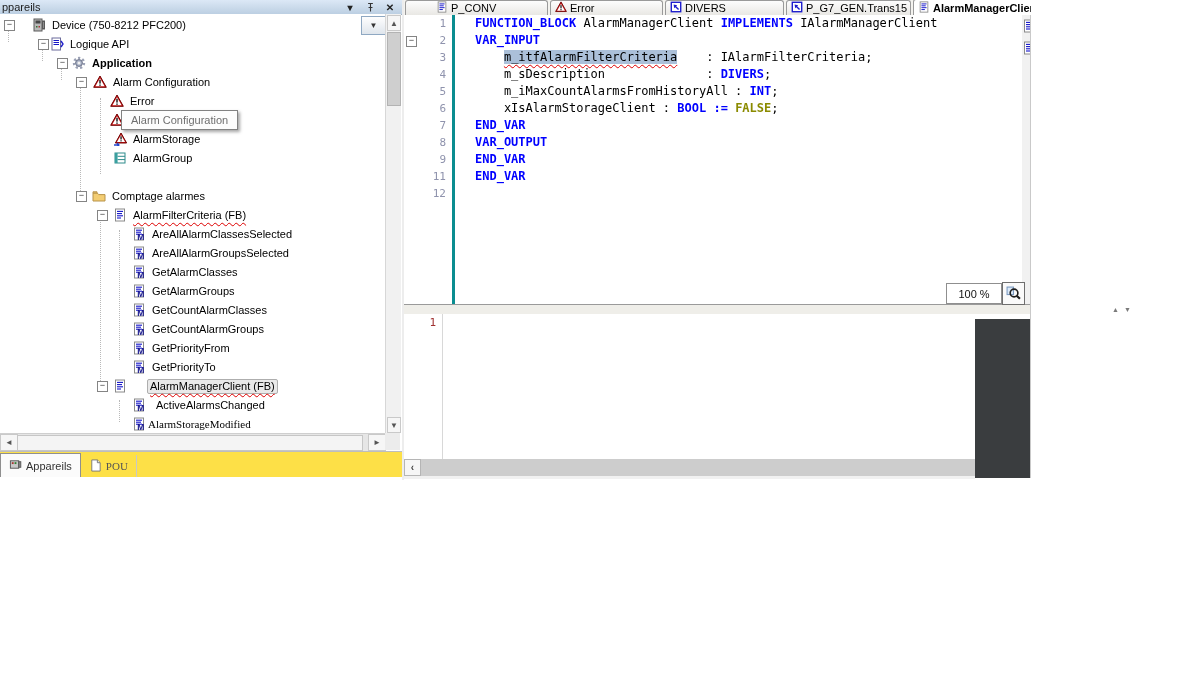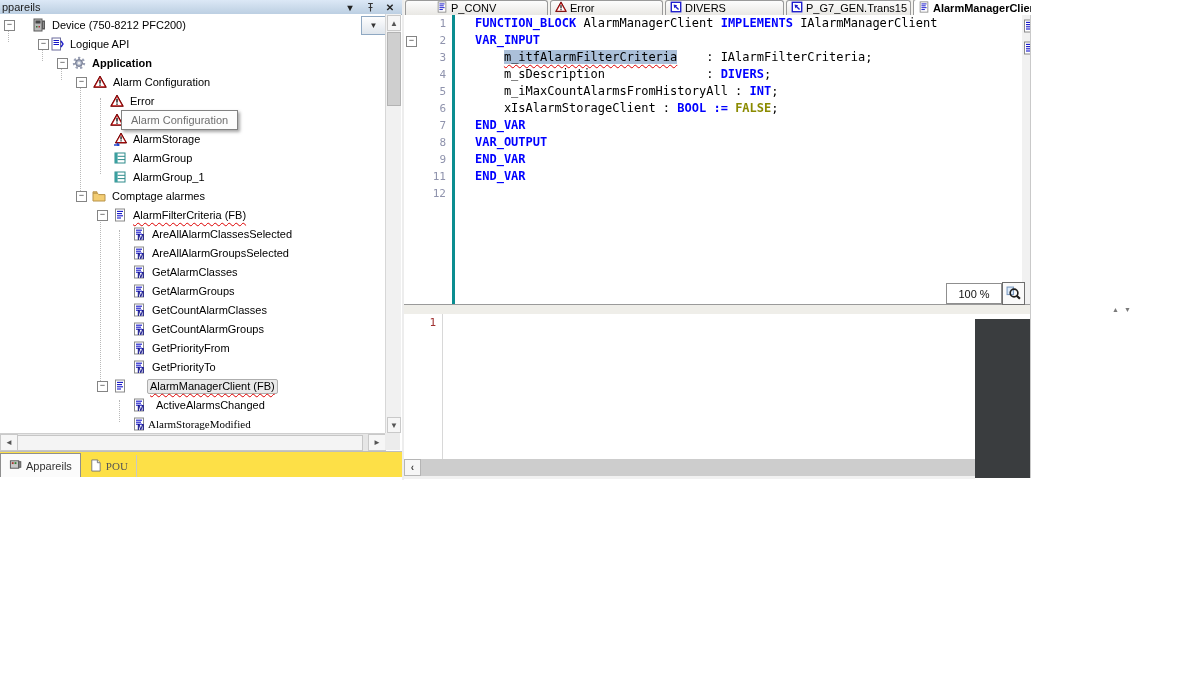--- a/index.html
+++ b/index.html
@@ -190,29 +190,20 @@
         <span class="tlabel" style="left: 131px;">AlarmStorage</span>
       </div>
       <div class="trow" style="top: 135px;">
         <span class="ticon" style="left: 113px;"><svg width="14" height="14" viewBox="0 0 14 14" xmlns="http://www.w3.org/2000/svg">
             <rect x="2" y="2" width="10" height="10" fill="#fff" stroke="#2e8b8b"></rect>
             <rect x="2" y="2" width="2.6" height="10" fill="#39a0a0"></rect>
             <line x1="4.6" y1="5.3" x2="12" y2="5.3" stroke="#2e8b8b"></line>
             <line x1="4.6" y1="8.6" x2="12" y2="8.6" stroke="#2e8b8b"></line>
           </svg></span>
         <span class="tlabel" style="left: 131px;">AlarmGroup</span>
-      </div>
-      <div class="trow" style="top: 154px;">
-        <span class="ticon" style="left: 113px;"><svg width="14" height="14" viewBox="0 0 14 14" xmlns="http://www.w3.org/2000/svg">
-            <rect x="2" y="2" width="10" height="10" fill="#fff" stroke="#2e8b8b"></rect>
-            <rect x="2" y="2" width="2.6" height="10" fill="#39a0a0"></rect>
-            <line x1="4.6" y1="5.3" x2="12" y2="5.3" stroke="#2e8b8b"></line>
-            <line x1="4.6" y1="8.6" x2="12" y2="8.6" stroke="#2e8b8b"></line>
-          </svg></span>
-        <span class="tlabel" style="left: 131px;">AlarmGroup_1</span>
       </div>
       <div class="trow" style="top: 173px;">
         <span class="tbox" style="left: 76px;">−</span>
         <span class="ticon" style="left: 92px;"><svg width="14" height="14" viewBox="0 0 14 14" xmlns="http://www.w3.org/2000/svg">
             <path d="M1 4 h4.2 l1.5 1.6 H13 V12 H1 Z" fill="#f3cd73" stroke="#b8934a"></path>
             <path d="M1 4 V2.8 h4 v1.2 Z" fill="#f3cd73" stroke="#b8934a"></path>
           </svg></span>
         <span class="tlabel" style="left: 110px;">Comptage alarmes</span>
       </div>
       <div class="trow" style="top: 192px;">

